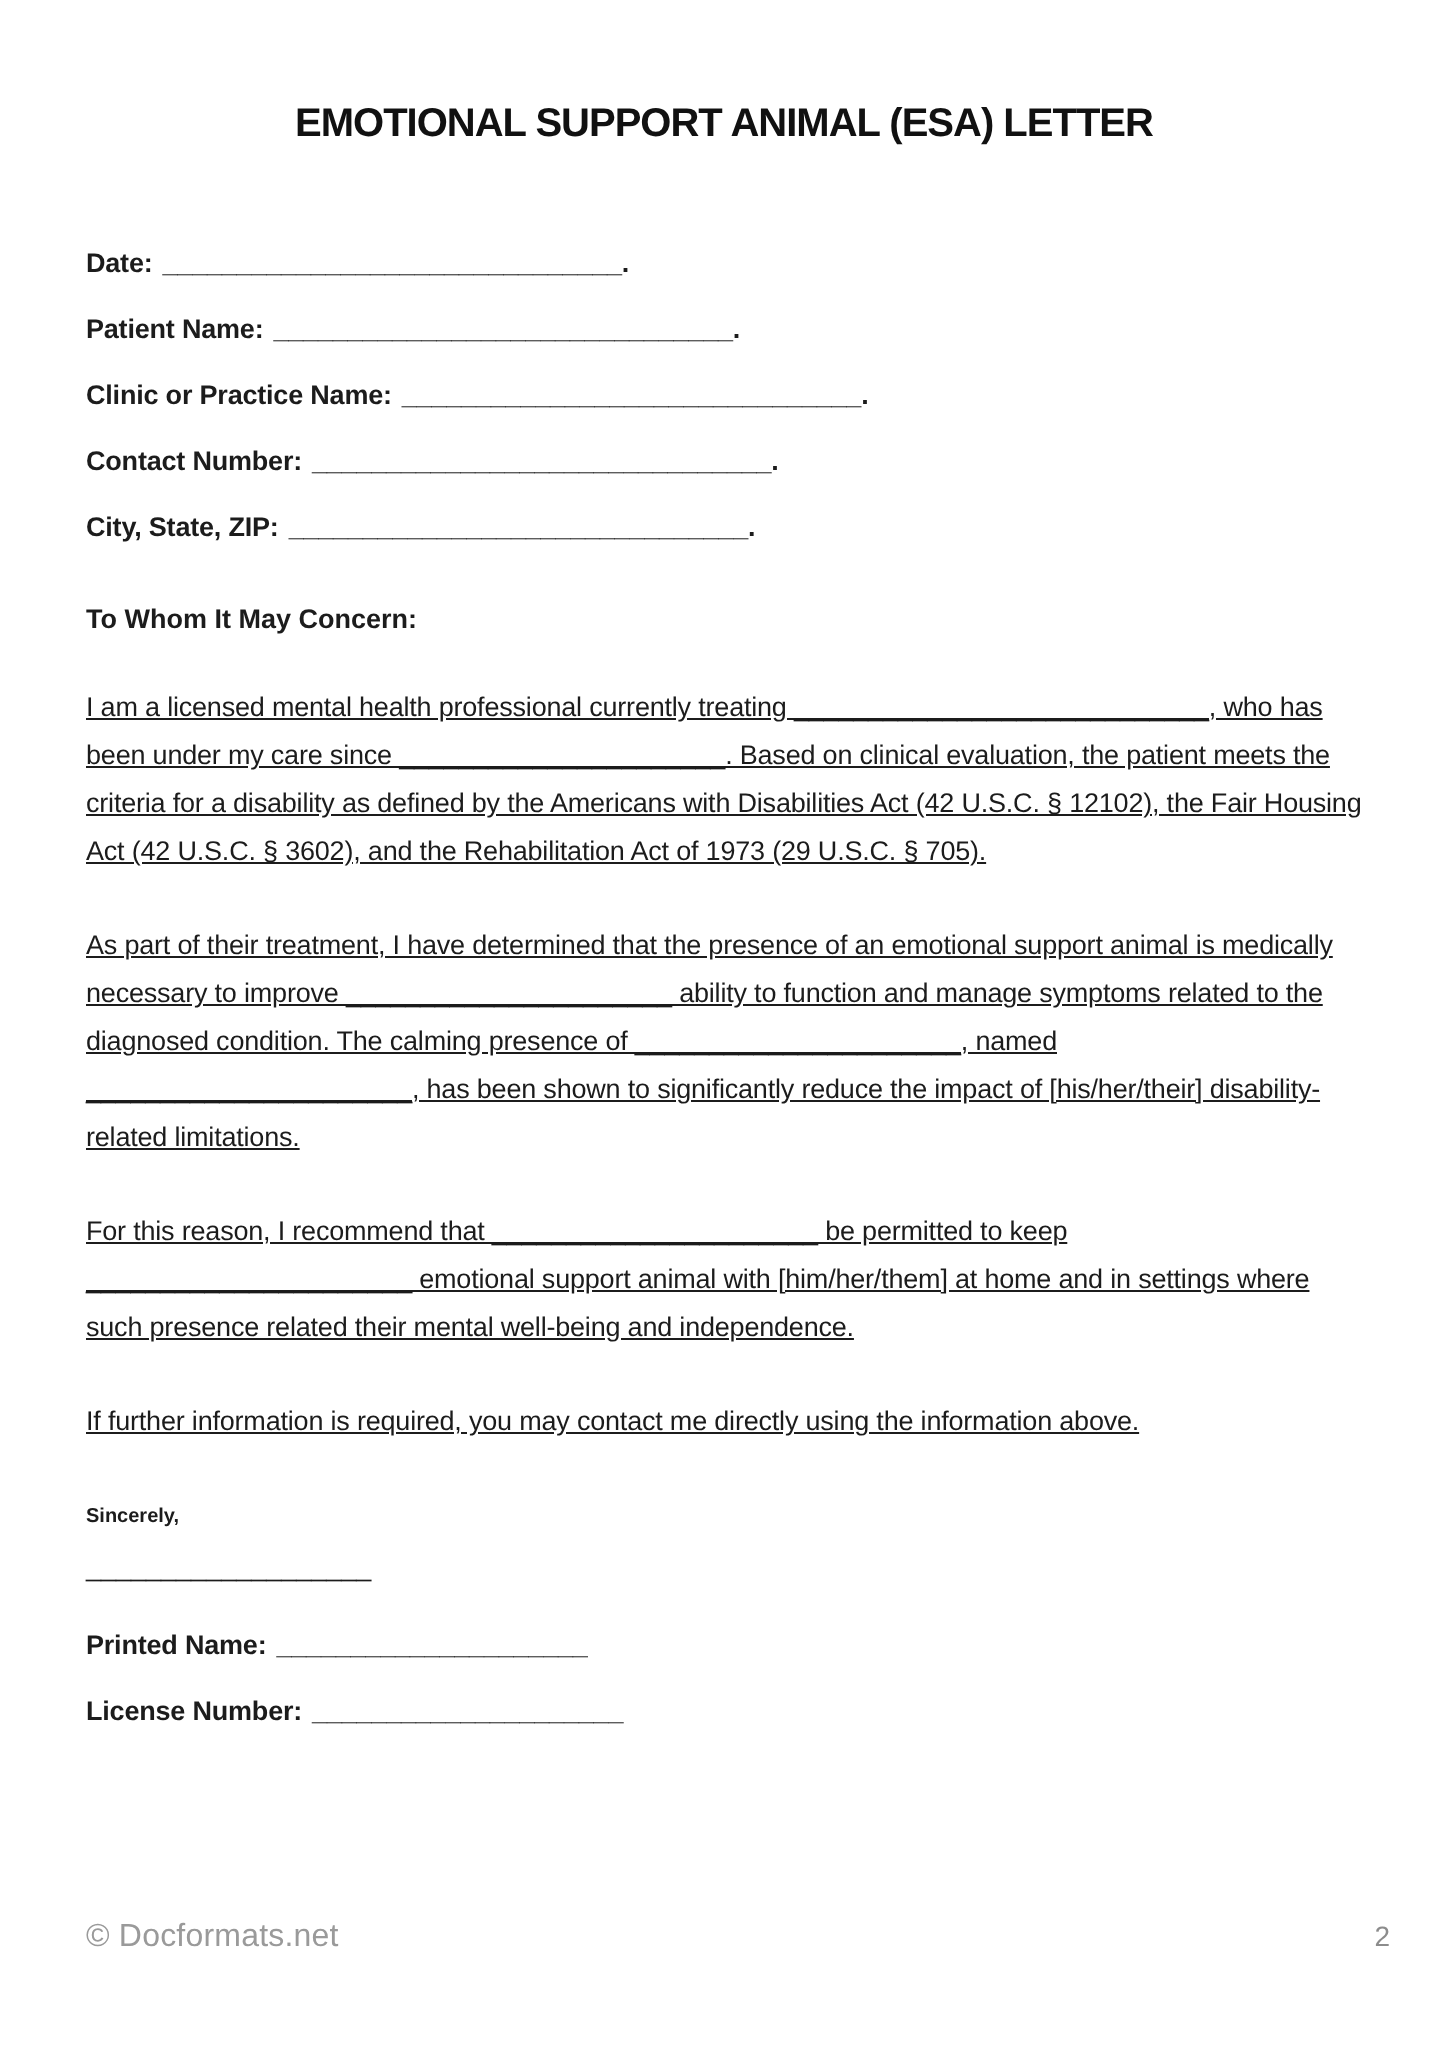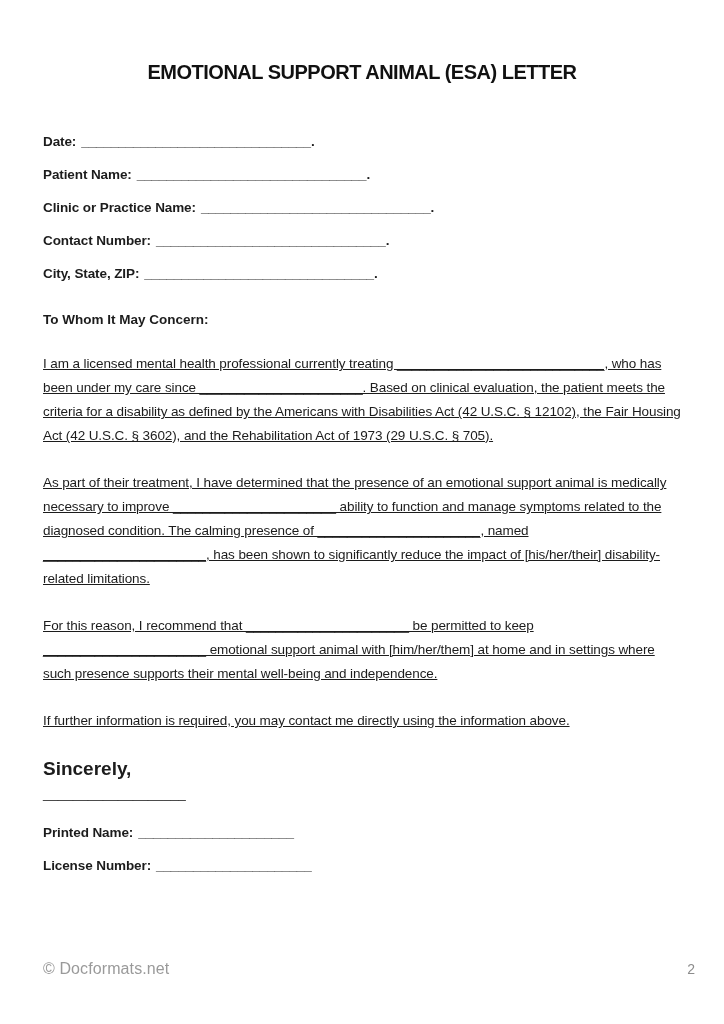--- a/index.html
+++ b/index.html
@@ -13,21 +13,21 @@
     position: relative;
     width: 724px;
     height: 1024px;
     background: #ffffff;
     overflow: hidden;
   }
   .content {
     position: absolute;
     left: 43px;
     right: 43px;
-    top: 16px;
+    top: 6px;
   }
   .doc-title {
     margin-top: 44px;
     text-align: center;
     font-size: 20px;
     font-weight: 700;
     letter-spacing: -0.5px;
     line-height: 24px;
     color: #111111;
   }
@@ -50,21 +50,21 @@
   .para {
     margin-top: 23px;
     font-size: 13.5px;
     line-height: 24px;
     letter-spacing: -0.1px;
     text-align: left;
     text-decoration: underline;
   }
   .sincerely {
     margin-top: 26px;
-    font-size: 19px;
+    font-size: 10px;
     font-weight: 700;
     line-height: 19px;
   }
   .signature-line {
     margin-top: 6px;
     font-size: 13.5px;
     line-height: 19px;
   }
   .closing-fields { margin-top: 20px; }
   .footer {
@@ -109,21 +109,21 @@
       </div>
       <div class="field">
         <span class="flabel">City, State, ZIP:</span><span class="fline">_______________________________.</span>
       </div>
     </div>
 
     <div class="salutation">To Whom It May Concern:</div>
 
     <p class="para">I am a licensed mental health professional currently treating ____________________________, who has been under my care since ______________________. Based on clinical evaluation, the patient meets the criteria for a disability as defined by the Americans with Disabilities Act (42 U.S.C. § 12102), the Fair Housing Act (42 U.S.C. § 3602), and the Rehabilitation Act of 1973 (29 U.S.C. § 705).</p>
     <p class="para">As part of their treatment, I have determined that the presence of an emotional support animal is medically necessary to improve ______________________ ability to function and manage symptoms related to the diagnosed condition. The calming presence of ______________________, named ______________________, has been shown to significantly reduce the impact of [his/her/their] disability-related limitations.</p>
-    <p class="para">For this reason, I recommend that ______________________ be permitted to keep ______________________ emotional support animal with [him/her/them] at home and in settings where such presence supports their mental well-being and independence.</p>
+    <p class="para">For this reason, I recommend that ______________________ be permitted to keep ______________________ emotional support animal with [him/her/them] at home and in settings where such presence related their mental well-being and independence.</p>
     <p class="para">If further information is required, you may contact me directly using the information above.</p>
 
     <div class="sincerely">Sincerely,</div>
     <div class="signature-line">___________________</div>
 
     <div class="closing-fields">
       <div class="field">
         <span class="flabel">Printed Name:</span><span class="fline">_____________________</span>
       </div>
       <div class="field">

